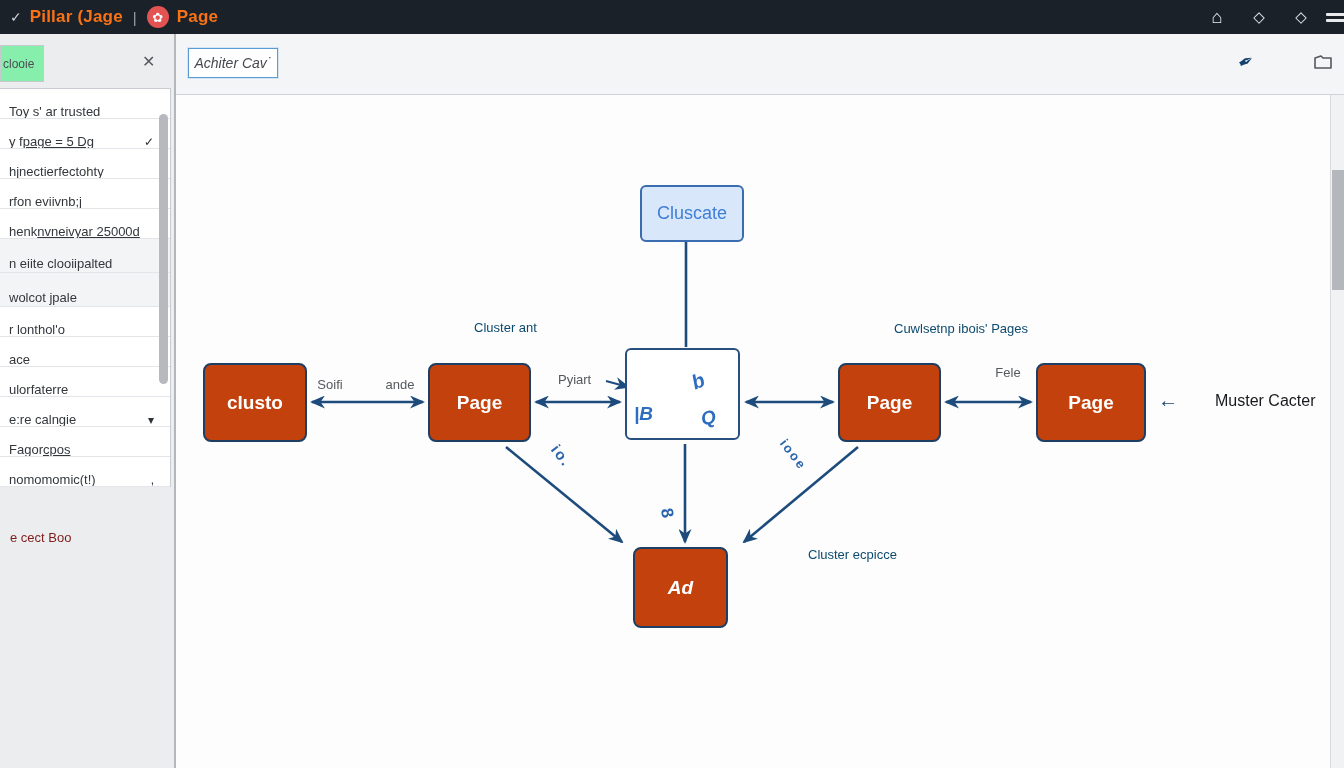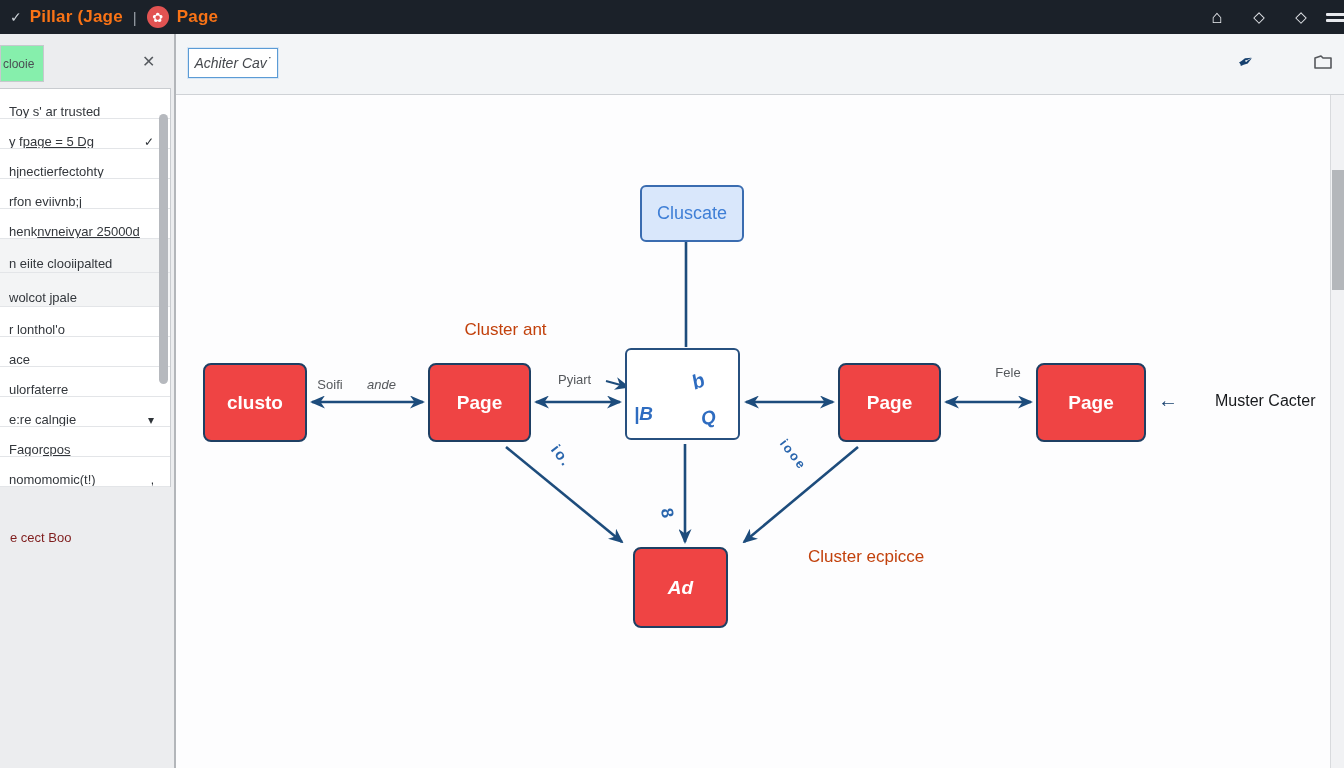--- a/index.html
+++ b/index.html
@@ -48,28 +48,28 @@
   .tb-pen { position:absolute; left:1062px; top:16px; font-size:19px; color:#16406e;
     transform:rotate(-28deg); }
   .tb-folder { position:absolute; left:1136px; top:18px; }
 
   
   #canvas { position:absolute; left:0; top:61px; width:1168px; height:673px; background:#fdfdfe; }
   #canvas svg.wires { position:absolute; left:0; top:0; }
 
   .node { position:absolute; display:flex; align-items:center; justify-content:center;
     border-radius:8px; z-index:5; }
-  .node.solid { background:#ef4444; border:2px solid #1e3f63; color:#fff; font-weight:bold; font-size:19px; }
+  .node.solid { background:#c2410c; border:2px solid #1e3f63; color:#fff; font-weight:bold; font-size:19px; }
   .node.light { background:#d9e7fb; border:2px solid #3a6cb0; color:#3f7fd6; font-size:18px; border-radius:6px; }
   .node.note  { background:#fff; border:2px solid #27507f; border-radius:6px; }
   .node.italic { font-style:italic; }
 
   .glyph { position:absolute; color:#2e6cc0; font-style:italic; font-weight:bold; z-index:6; }
 
-  .dlabel { position:absolute; font-size:17px; color:#c2410c; z-index:7; }
+  .dlabel { position:absolute; font-size:13px; color:#0c4a6e; z-index:7; }
   .elabel { position:absolute; font-size:13px; color:#55585c; z-index:7; }
   .rlabel { position:absolute; color:#2a66ad; z-index:7; font-weight:bold; }
   .muster { position:absolute; display:flex; align-items:center; gap:9px; z-index:7; }
   .muster .arr { color:#16406e; font-size:20px; font-weight:bold; }
   .muster .txt { font-size:16px; color:#17191c;margin-left:28px; }
 
   .canvas-scroll-track { position:absolute; left:1154px; top:0; width:14px; height:673px;
     background:#f1f2f4; border-left:1px solid #d8dadd; z-index:9; }
   .canvas-scroll-thumb { position:absolute; left:1px; top:75px; width:12px; height:120px; background:#b4b7bb; }
 </style>
@@ -202,29 +202,30 @@
       <span class="glyph" style="left:458px; top:308px; font-size:19px;">|B</span>
       <span class="glyph" style="left:525px; top:312px; font-size:19px; transform:rotate(-12deg);">Q</span>
 
       <div class="node solid" style="left:662px; top:268px; width:103px; height:79px;">Page</div>
 
       <div class="node solid" style="left:860px; top:268px; width:110px; height:79px;">Page</div>
 
       <div class="node solid italic" style="left:457px; top:452px; width:95px; height:81px;">Ad</div>
 
       <div class="dlabel" style="left:262px; top:225px; width:135px; text-align:center;">Cluster ant</div>
+      <div class="dlabel" style="left:660px; top:226px; width:250px; text-align:center;">Cuwlsetnp ibois' Pages</div>
       <div class="dlabel" style="left:632px; top:452px;">Cluster ecpicce</div>
 
       <div class="muster" style="left:982px; top:294px;">
         <span class="arr">←</span>
         <span class="txt">Muster Cacter</span>
       </div>
 
       <div class="elabel" style="left:130px; top:282px; width:48px; text-align:center;">Soifi</div>
-      <div class="elabel" style="left:191px; top:282px; width:48px; text-align:left;font-style:italic;">ande</div>
+      <div class="elabel" style="left:200px; top:282px; width:48px; text-align:center;">ande</div>
       <div class="elabel" style="left:382px; top:277px;">Pyiart</div>
       <div class="elabel" style="left:810px; top:270px; width:44px; text-align:center;">Fele</div>
       <div class="rlabel" style="left:374px; top:352px; font-size:15px; letter-spacing:2px; transform:rotate(52deg);">io.</div>
       <div class="rlabel" style="left:486px; top:408px; font-size:17px; transform:rotate(78deg);">8</div>
       <div class="rlabel" style="left:600px; top:352px; font-size:13px; letter-spacing:2px; transform:rotate(52deg);">iooe</div>
 
       <div class="canvas-scroll-track">
         <div class="canvas-scroll-thumb"></div>
       </div>
     </div>

